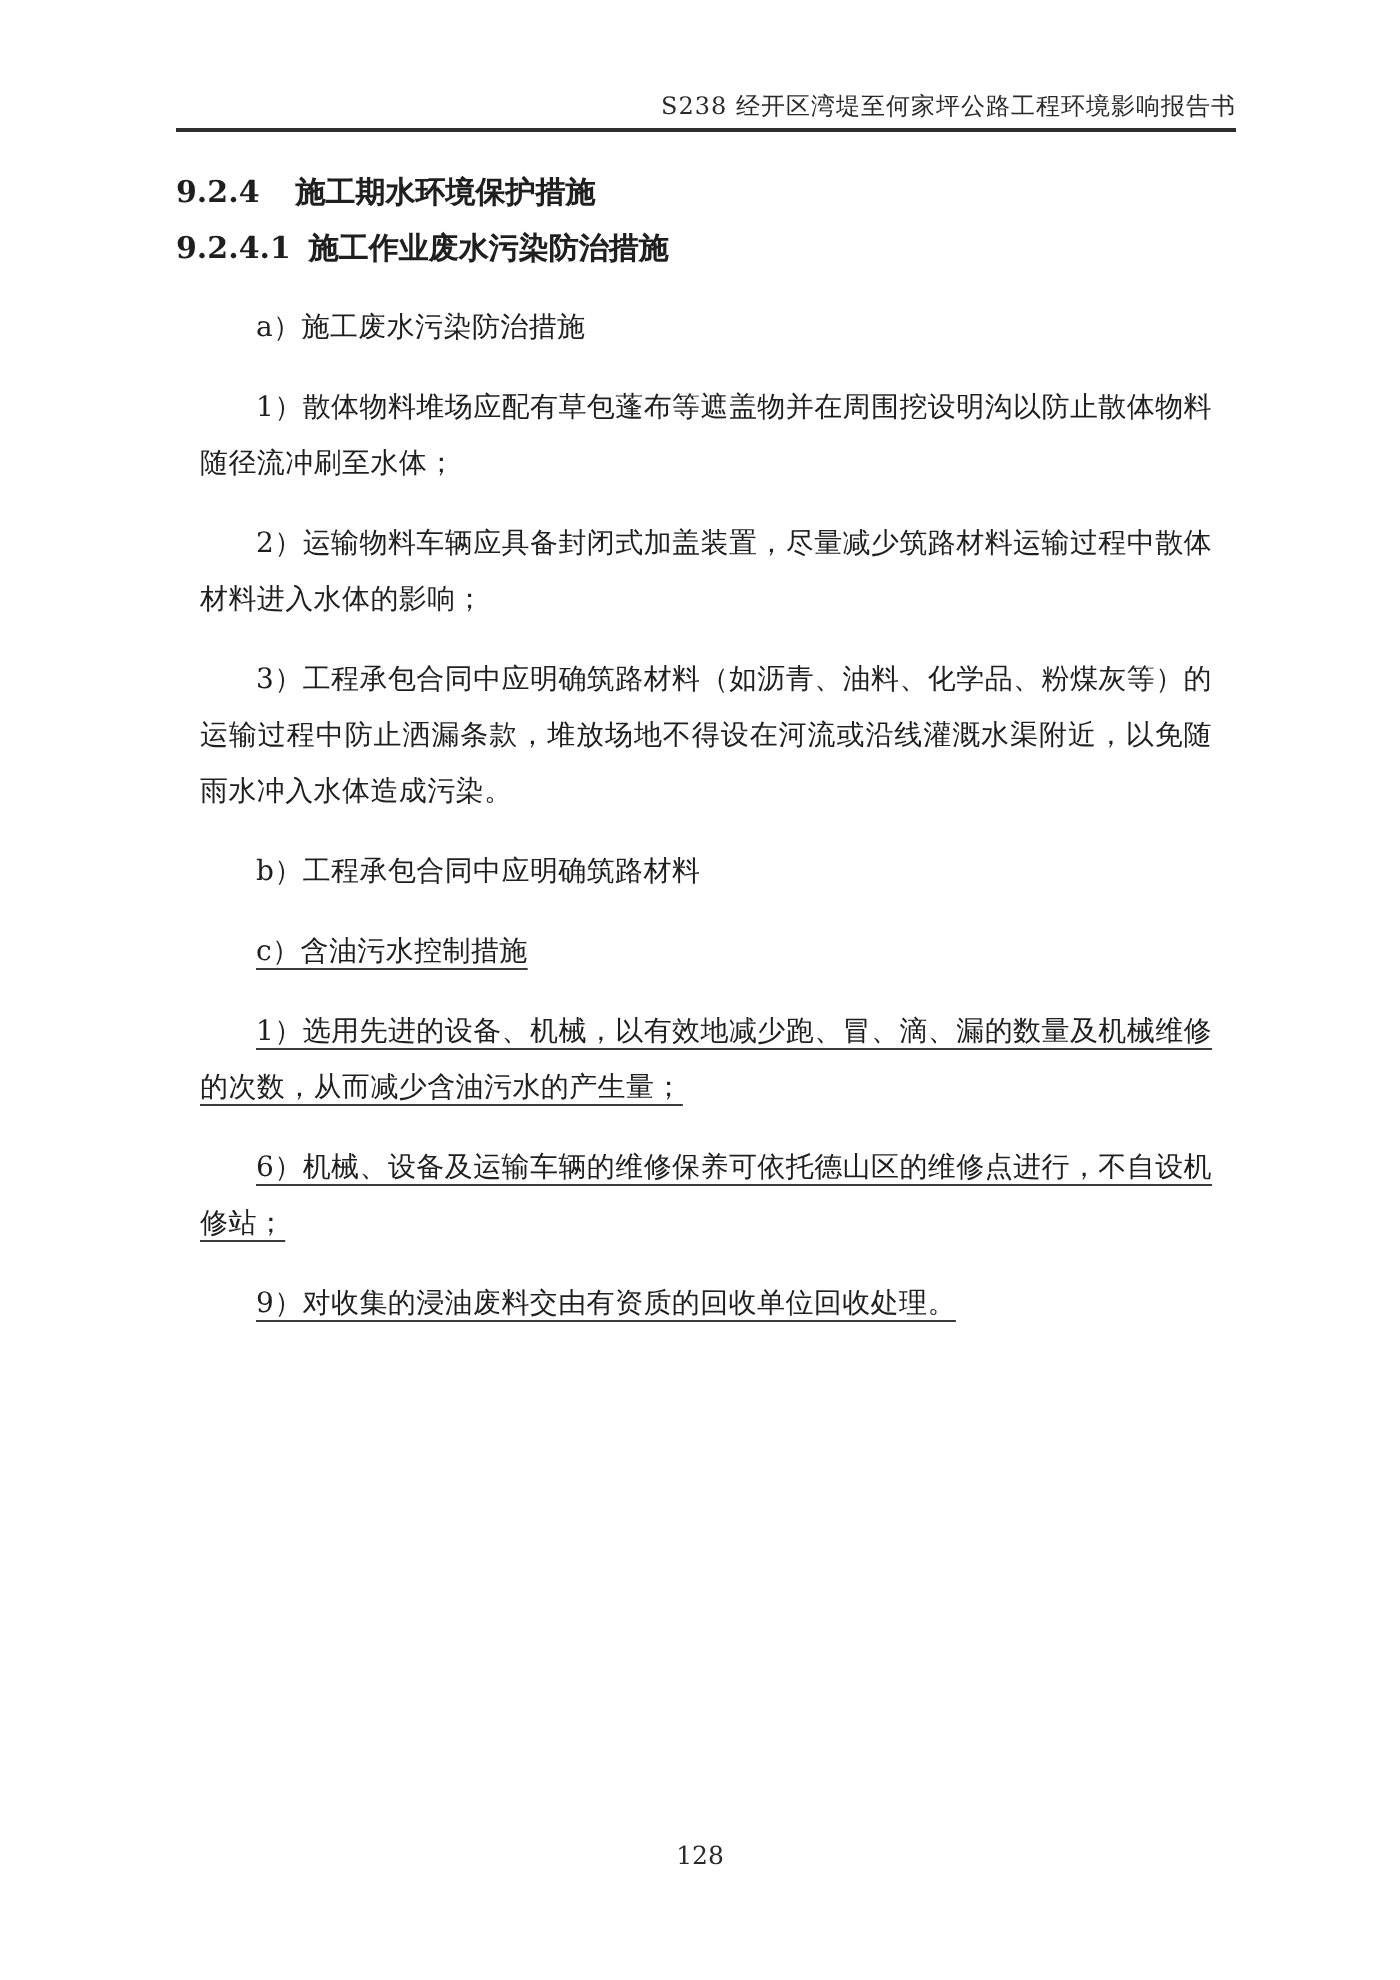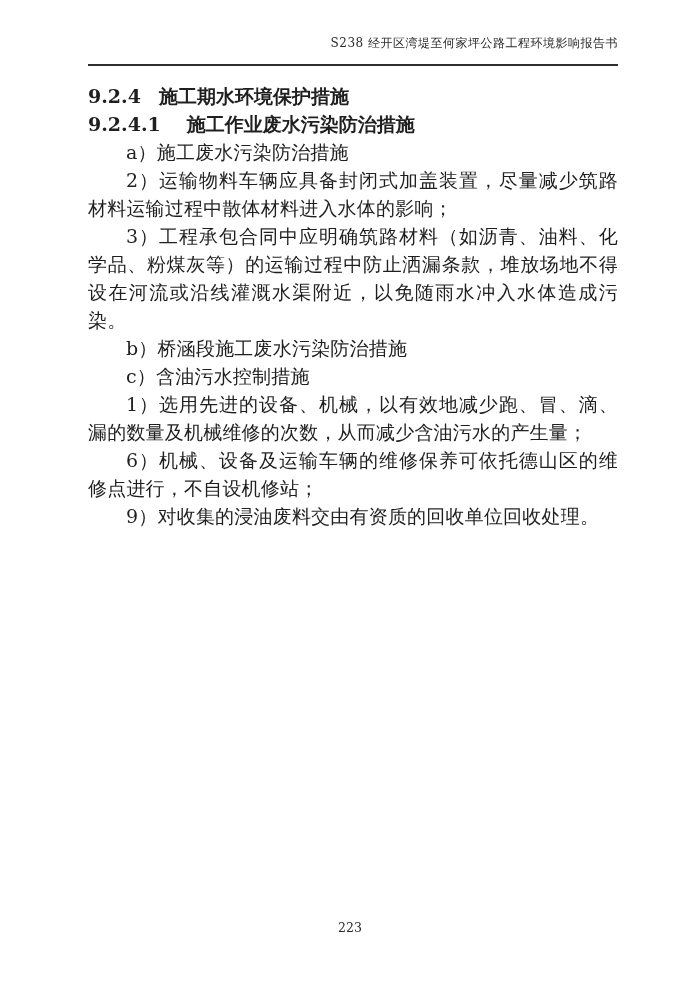--- a/index.html
+++ b/index.html
@@ -8,21 +8,21 @@
     width: 700px;
     height: 990px;
     margin: 0 auto;
     background: #ffffff;
     font-family: "DejaVu Serif", "Liberation Serif", serif;
     color: #1f1f1f;
     overflow: hidden;
   }
   .running-header {
     position: absolute;
-    top: 34px;
+    top: 44px;
     left: 88px;
     width: 530px;
     text-align: right;
     font-size: 12px;
     line-height: 18px;
     color: #2a2a2a;
     letter-spacing: 0.5px;
   }
   .header-rule {
     position: absolute;
@@ -32,38 +32,39 @@
     height: 0;
     border-top: 2px solid #2e2e2e;
   }
   main.doc-body {
     position: absolute;
     top: 82px;
     left: 88px;
     width: 530px;
   }
   .heading {
-    font-size: 19px;
+    font-size: 15px;
     font-weight: bold;
     line-height: 28px;
     margin: 0;
     white-space: nowrap;
   }
   .heading .h-number { display: inline-block; }
   .heading.level-3 .h-number { margin-right: 18px; }
-  .heading.level-4 .h-number { margin-right: 26px; }
+  .heading.level-4 .h-number { margin-right: 9px; }
   .paragraphs p {
-    margin: 0;
-    font-size: 19px;
+    margin: 12px;
+    font-size: 14px;
     line-height: 28px;
     text-align: justify;
     text-indent: 2em;
     letter-spacing: 0.2px;
   }
   .paragraphs p.underlined {
+    text-decoration: underline;
     text-decoration-thickness: 1px;
     text-underline-offset: 4px;
     text-decoration-color: #3a3a3a;
   }
   .page-number {
     position: absolute;
     top: 920px;
     left: 0;
     width: 700px;
     text-align: center;
@@ -85,26 +86,27 @@
     <h3 class="heading level-3">
       <span class="h-number">9.2.4</span><span class="h-title">施工期水环境保护措施</span>
     </h3>
 
     <h4 class="heading level-4">
       <span class="h-number">9.2.4.1</span><span class="h-title">施工作业废水污染防治措施</span>
     </h4>
 
     <div class="paragraphs">
         <p>a）施工废水污染防治措施</p>
+        <p>1）散体物料堆场应配有草包蓬布等遮盖物并在周围挖设明沟以防止散体物料随径流冲刷至水体；</p>
         <p>2）运输物料车辆应具备封闭式加盖装置，尽量减少筑路材料运输过程中散体材料进入水体的影响；</p>
         <p>3）工程承包合同中应明确筑路材料（如沥青、油料、化学品、粉煤灰等）的运输过程中防止洒漏条款，堆放场地不得设在河流或沿线灌溉水渠附近，以免随雨水冲入水体造成污染。</p>
-        <p>b）桥涵段施工废水污染防治措施</p>
+        <p>b）工程承包合同中应明确筑路材料</p>
         <p class="underlined">c）含油污水控制措施</p>
         <p class="underlined">1）选用先进的设备、机械，以有效地减少跑、冒、滴、漏的数量及机械维修的次数，从而减少含油污水的产生量；</p>
         <p class="underlined">6）机械、设备及运输车辆的维修保养可依托德山区的维修点进行，不自设机修站；</p>
         <p class="underlined">9）对收集的浸油废料交由有资质的回收单位回收处理。</p>
       </div>
 
   </main>
 
-  <div class="page-number">223</div>
+  <div class="page-number">128</div>
 
 </div>
 
 </body></html>

